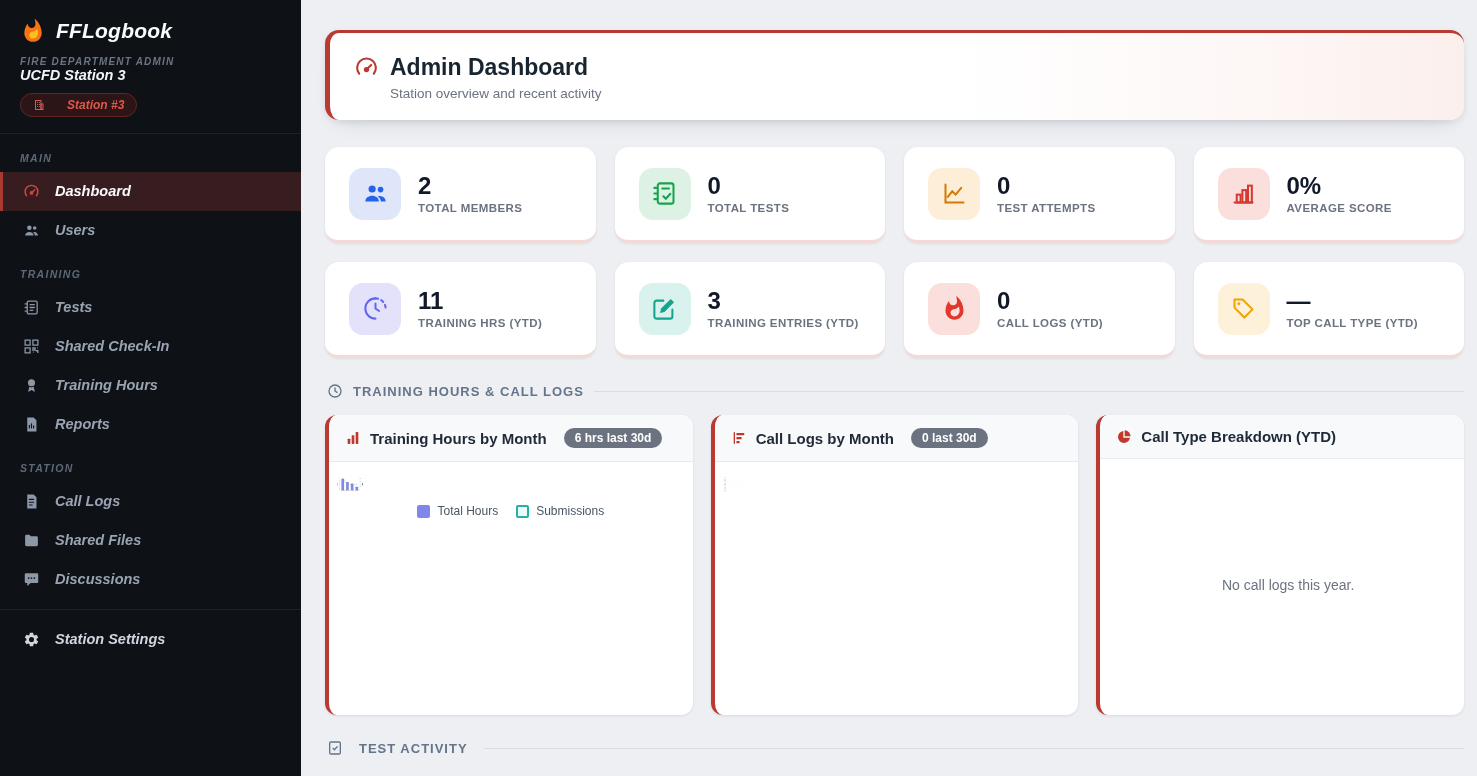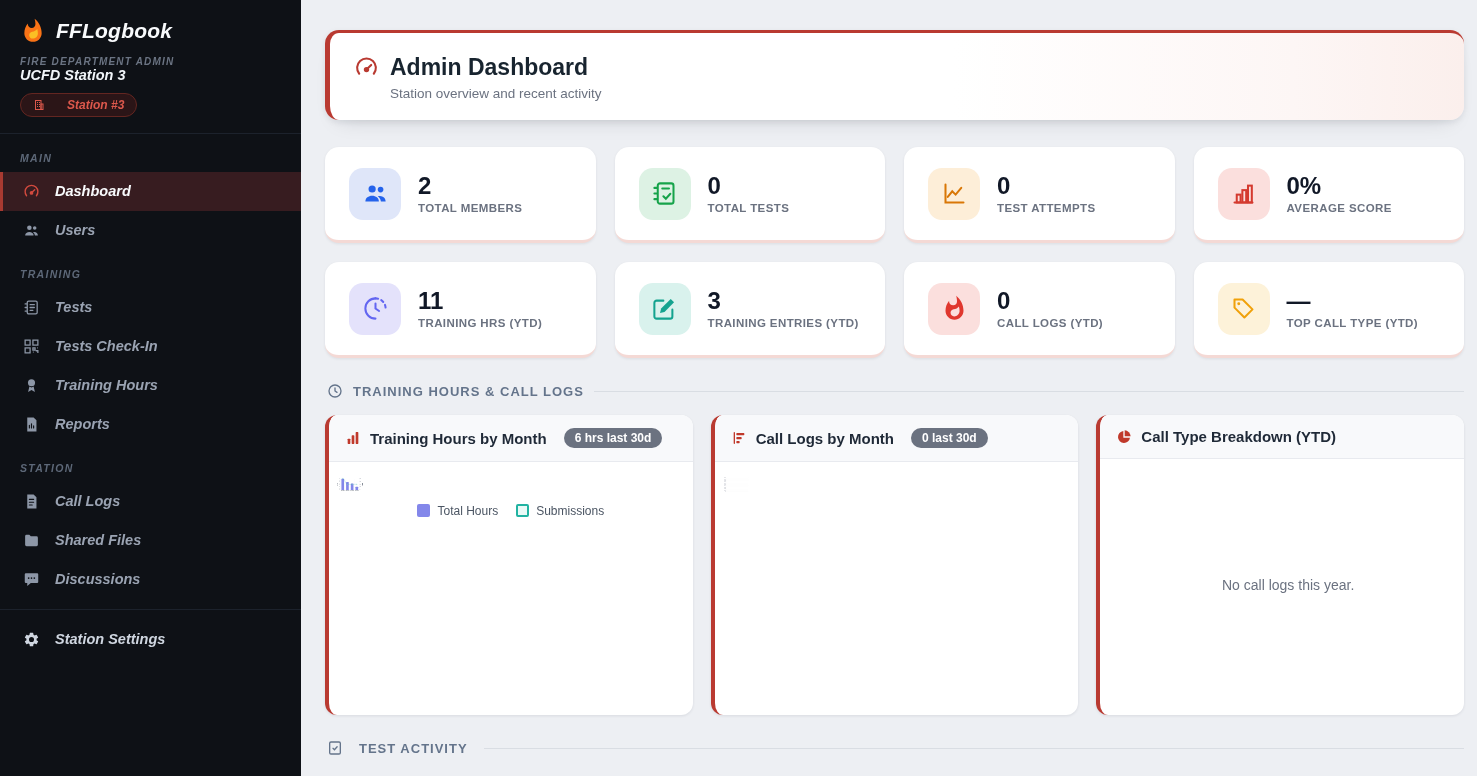--- a/index.html
+++ b/index.html
@@ -52,21 +52,21 @@
 
   .charts-grid { display:grid; grid-template-columns:repeat(3,1fr); gap:18px; }
   .chart-card { height:300px; background:#fff; border-radius:12px; border-left:4px solid #b93a31;
     box-shadow:0 1px 3px rgba(16,24,40,.09); overflow:hidden; }
   .cc-header { display:flex; align-items:center; gap:9px; padding:13px 16px; background:#f8f9fb; border-bottom:1px solid #e8eaef; }
   .cc-header svg { width:16px; height:16px; color:#c0392b; flex:none; }
   .cc-title { font-size:15px; font-weight:700; color:#1f2937; }
   .cc-badge { margin-left:8px; background:#6b7280; color:#fff; font-size:12px; font-weight:600; padding:3px 11px; border-radius:999px; }
   .cc-body { padding:10px 8px 0 8px; }
   .legend { display:flex; justify-content:center; align-items:center; gap:18px; margin-top:2px; }
-  .legend-item { display:flex; gap:7px; font-size:12px; color:#4b5563; }
+  .legend-item { display:flex; align-items:center; gap:7px; font-size:12px; color:#4b5563; }
   .lg-bar { width:13px; height:13px; border-radius:2px; background:#8387ea; }
   .lg-line { width:13px; height:13px; border-radius:2px; border:2px solid #22b3a2; background:#eafaf7; }
   .empty-body { height:252px; display:flex; align-items:center; justify-content:center; font-size:14px; color:#6b7280;padding-left:12px; }
 </style>
 </head>
 <body>
 
 <div class="app">
 
   <nav class="sidebar">
@@ -119,21 +119,21 @@
         </svg>
       <span>Tests</span>
     </div>
     <div class="sb-item">
       <svg viewBox="0 0 24 24" fill="none" stroke="currentColor" stroke-width="1.8">
           <rect x="3" y="3" width="7" height="7"></rect>
           <rect x="14" y="3" width="7" height="7"></rect>
           <rect x="3" y="14" width="7" height="7"></rect>
           <path d="M14 14h3v3h-3zM20 14h1M14 20h1M18 18h3v3"></path>
         </svg>
-      <span>Tests Check-In</span>
+      <span>Shared Check-In</span>
     </div>
     <div class="sb-item">
       <svg viewBox="0 0 24 24" fill="currentColor">
           <circle cx="12" cy="8" r="5"></circle>
           <path d="M9 13.5L7.2 21l4.8-2.8L16.8 21 15 13.5l-3 1.2z"></path>
         </svg>
       <span>Training Hours</span>
     </div>
     <div class="sb-item">
       <svg viewBox="0 0 24 24" fill="currentColor">

